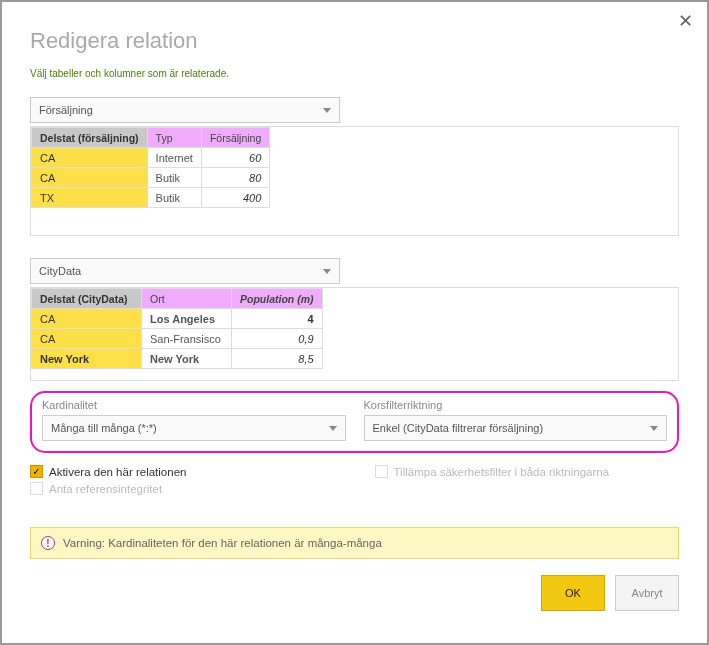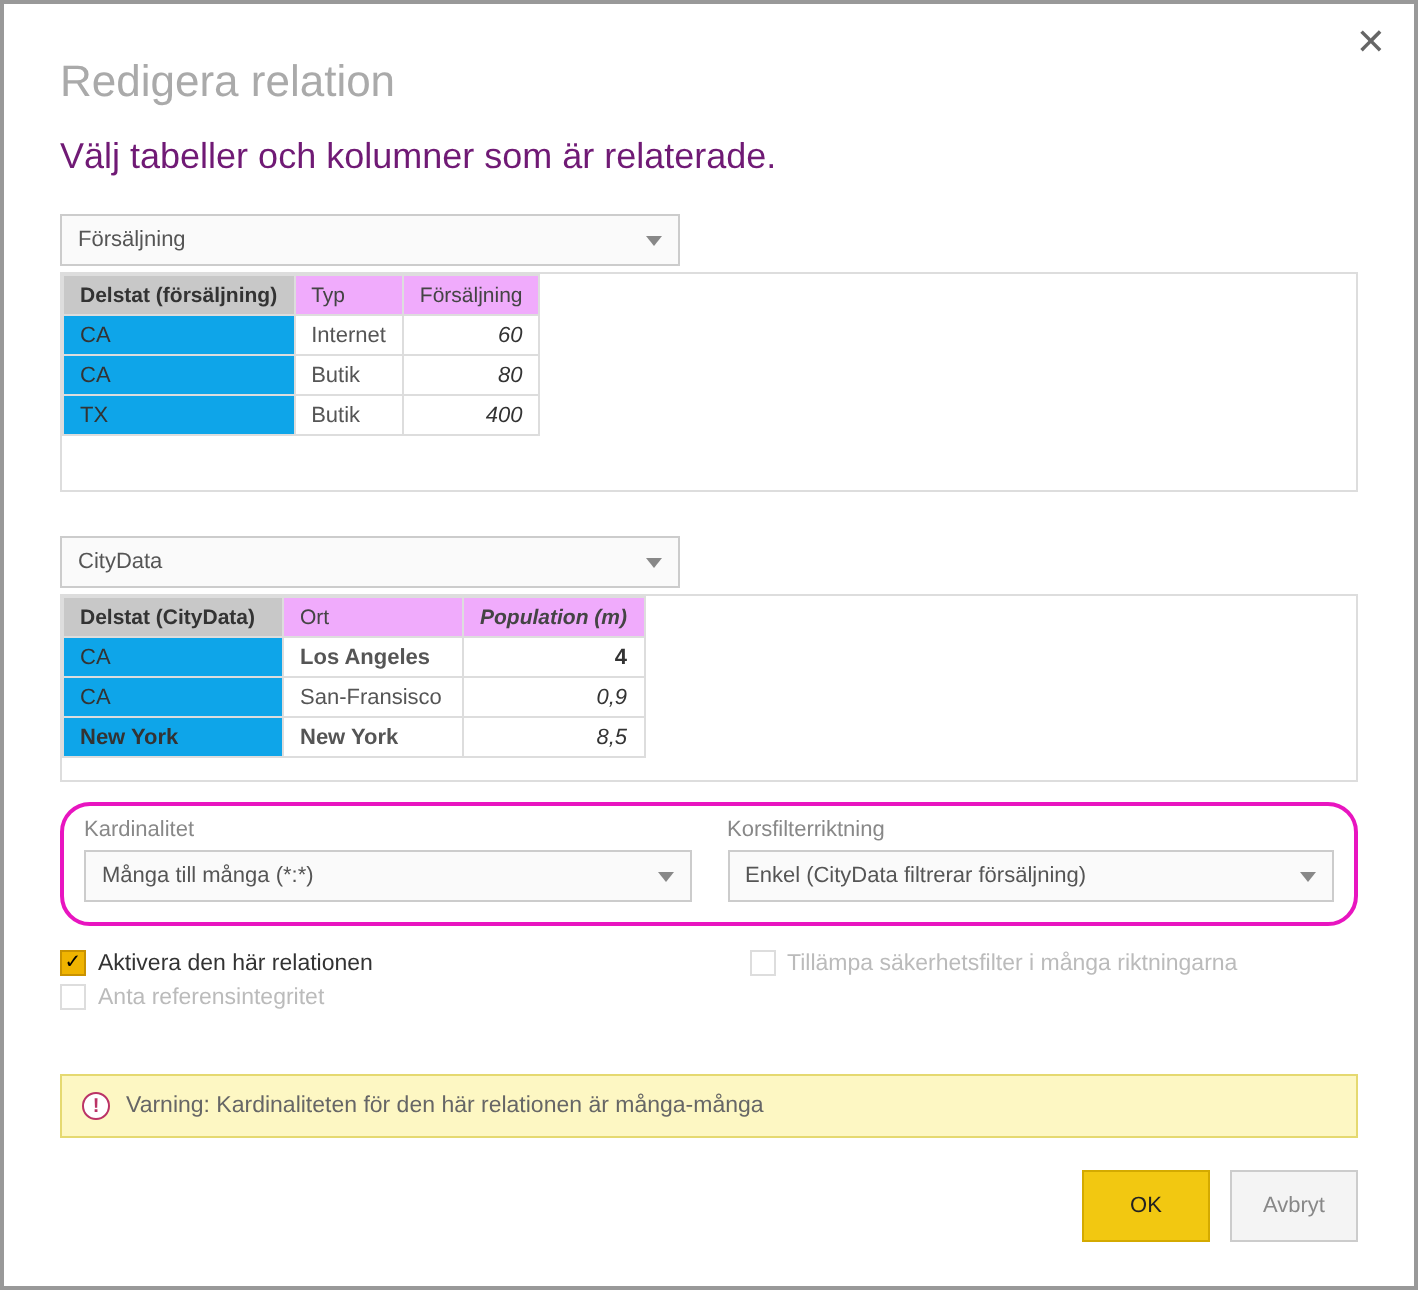--- a/index.html
+++ b/index.html
@@ -28,22 +28,22 @@
     cursor: pointer;
     line-height: 1;
   }
   h1 {
     font-size: 22px;
     font-weight: 300;
     color: #aaa;
     margin: 6px 0 14px 0;
   }
   .subtitle {
-    color: #701a75;
-    font-size: 18px;
+    color: #4d7c0f;
+    font-size: 10px;
     margin-bottom: 18px;
   }
   .dropdown {
     border: 1px solid #ccc;
     background: #fafafa;
     height: 26px;
     line-height: 24px;
     padding: 0 8px;
     width: 310px;
     font-size: 11px;
@@ -83,21 +83,21 @@
     font-weight: normal;
     color: #444;
     font-size: 10.5px;
   }
   table.grid th.sel {
     background: #c8c8c8;
     color: #333;
     font-weight: bold;
   }
   table.grid td.sel {
-    background: #0ea5e9;
+    background: #fde047;
     color: #333;
   }
   table.grid .num { text-align: right; font-style: italic; }
   table.grid .txt { color: #555; }
 
   .section-gap { height: 22px; }
 
   .card-dropdowns {
     border: 2px solid #e815c0;
     border-radius: 15px;
@@ -292,21 +292,21 @@
         <span>Aktivera den här relationen</span>
       </div>
       <div class="checkbox-row disabled">
         <span class="cb"></span>
         <span>Anta referensintegritet</span>
       </div>
     </div>
     <div class="check-col">
       <div class="checkbox-row disabled">
         <span class="cb"></span>
-        <span>Tillämpa säkerhetsfilter i många riktningarna</span>
+        <span>Tillämpa säkerhetsfilter i båda riktningarna</span>
       </div>
     </div>
   </div>
 
   <div class="warning">
     <span class="warn-icon">!</span>
     <span>Varning: Kardinaliteten för den här relationen är många-många</span>
   </div>
 
   <div class="buttons">

